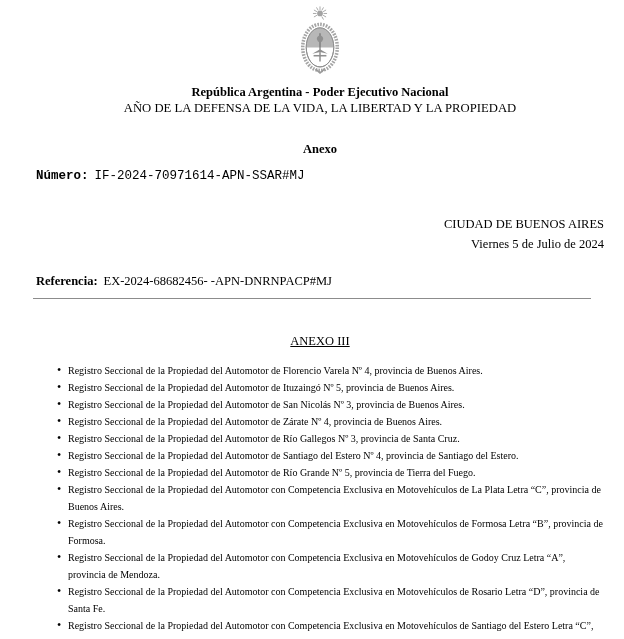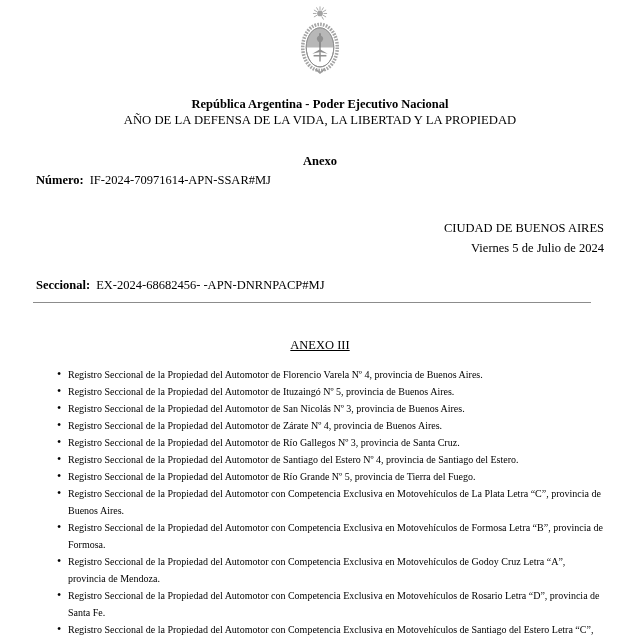--- a/index.html
+++ b/index.html
@@ -10,29 +10,29 @@
     color:#000000;
     -webkit-font-smoothing:antialiased;
   }
   .doc { padding:5px 20px 0 36px; width:624px; }
 
   .crest-wrap { text-align:center; height:73px; }
   .crest-wrap svg { display:inline-block; }
 
   .org-line {
     text-align:center; font-weight:bold; font-size:12.5px; line-height:16px;
-    margin-top:18px;
+    margin-top:6px;
   }
   .motto-line {
     text-align:center; font-size:12.7px; line-height:16px;
   }
   .doc-type {
     text-align:center; font-weight:bold; margin-top:26px; line-height:15px;
   }
-  .numero-row { margin-top:4px; line-height:15px; }
+  .numero-row { margin-top:12px; line-height:15px;font-family:Liberation Mono, monospace; }
   .field-label { font-weight:bold; }
   .field-value { margin-left:6px; }
 
   .place-date { text-align:right; margin-top:30px; line-height:20px; }
 
   .referencia-row { margin-top:20px; line-height:15px; }
 
   .divider {
     border:0; border-top:1.5px solid #8c8c8c;
     margin:9px 13px 0 -3px; height:0;
@@ -107,21 +107,21 @@
   <div class="numero-row">
     <span class="field-label">Número:</span><span class="field-value">IF-2024-70971614-APN-SSAR#MJ</span>
   </div>
 
   <div class="place-date">
     <div>CIUDAD DE BUENOS AIRES</div>
     <div>Viernes 5 de Julio de 2024</div>
   </div>
 
   <div class="referencia-row">
-    <span class="field-label">Seccional:</span><span class="field-value">EX-2024-68682456- -APN-DNRNPACP#MJ</span>
+    <span class="field-label">Referencia:</span><span class="field-value">EX-2024-68682456- -APN-DNRNPACP#MJ</span>
   </div>
 
   <div class="divider"></div>
 
   <div class="section-title">
     <span>ANEXO III</span>
   </div>
 
   <ul class="anexo-list">
     <li>Registro Seccional de la Propiedad del Automotor de Florencio Varela Nº 4, provincia de Buenos Aires.</li>

